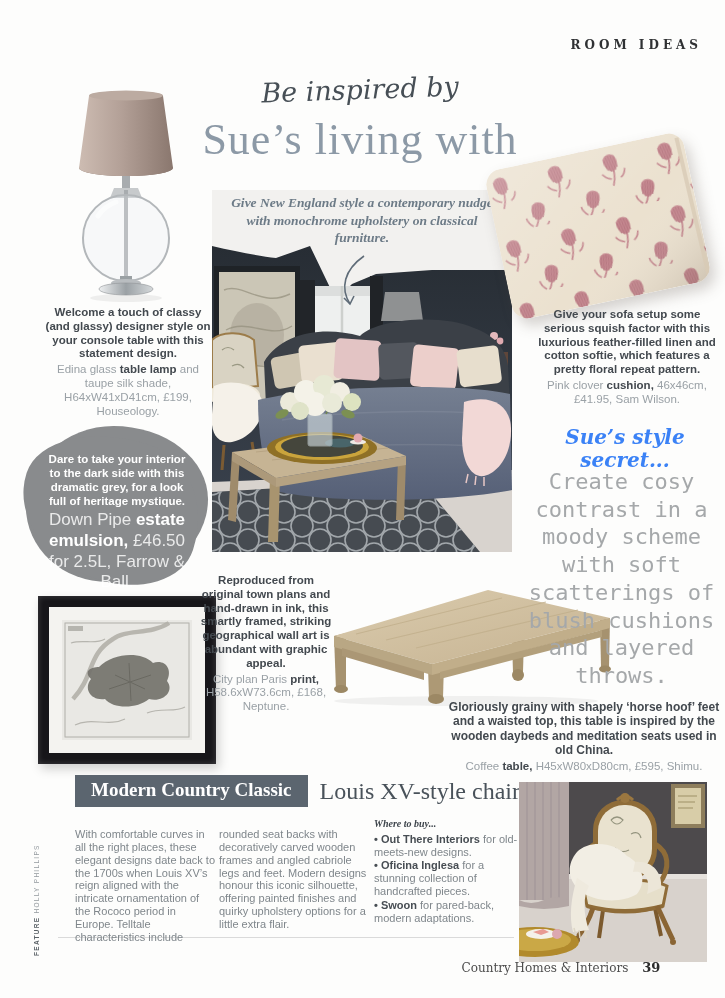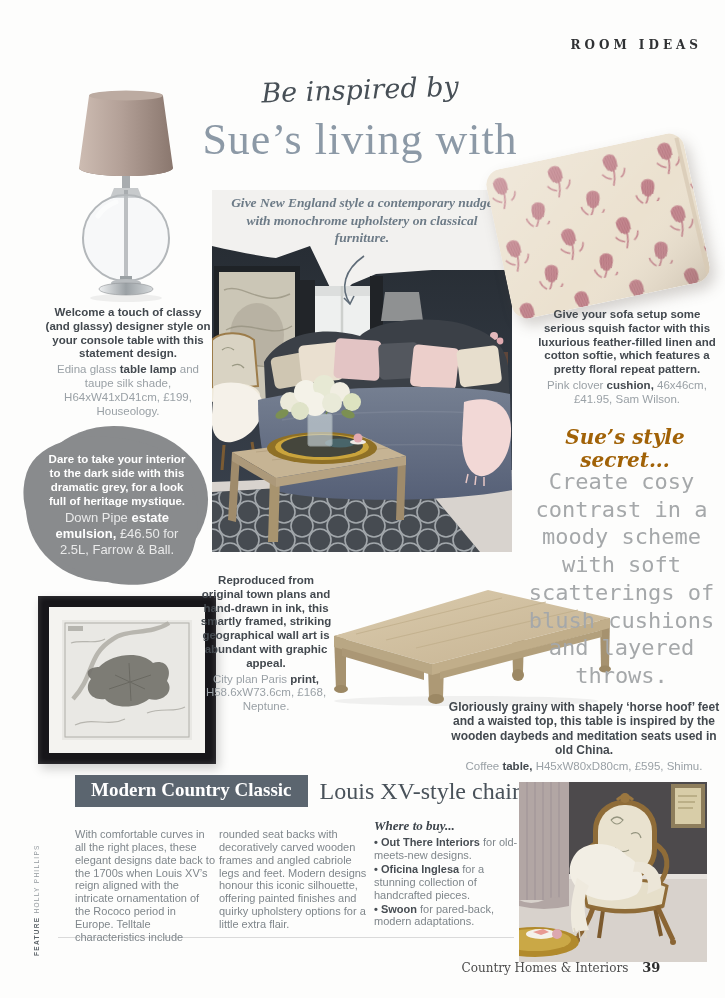--- a/index.html
+++ b/index.html
@@ -27,38 +27,38 @@
   .table-copy .intro{font-size:12px;}
 
   
   .paint-blob{left:26px;top:426px;width:182px;height:156px;}
   .blob-bg{position:absolute;left:0;top:0;width:100%;height:100%;background:#898b8d;
     border-radius:48% 52% 55% 45% / 52% 47% 53% 48%;}
   .blob-bg:before{content:"";position:absolute;left:-6px;top:10px;width:100%;height:92%;background:#898b8d;
     border-radius:60% 40% 45% 55% / 45% 60% 40% 55%;transform:rotate(18deg);}
   .paint-blob .copy-in{position:absolute;left:16px;top:26px;width:150px;text-align:center;}
   .paint-blob .intro{font-size:11.5px;line-height:1.22;font-weight:700;color:#ffffff;margin:0;}
-  .paint-blob .detail{font-size:13px;line-height:1.22;color:rgba(255,255,255,.82);margin:2px 0 0 0;}
+  .paint-blob .detail{font-size:17px;line-height:1.22;color:rgba(255,255,255,.82);margin:2px 0 0 0;}
   .paint-blob .detail b{color:#ffffff;}
 
   
   .room-photo{left:212px;top:190px;width:300px;height:362px;background:#f2f1ef;}
   .room-caption{position:absolute;left:16px;top:4px;width:268px;text-align:center;
     font-family:"Liberation Serif",serif;font-style:italic;font-weight:700;
     font-size:13.5px;line-height:1.3;color:#6d7b87;}
   .caption-arrow{position:absolute;left:118px;top:64px;}
 
   
   .cushion-img{left:497px;top:150px;width:202px;height:152px;transform:rotate(-12deg);
     border-radius:16px;overflow:hidden;box-shadow:4px 8px 14px rgba(90,80,70,.25);}
 
   
   .secret-head{left:528px;top:426px;width:194px;text-align:center;
     font-family:"DejaVu Serif",serif;font-style:italic;font-weight:700;font-size:20px;
-    line-height:1.15;color:#a16207;}
+    line-height:1.15;color:#3b82f6;}
   .secret-body{left:518px;top:468px;width:207px;text-align:center;z-index:5;
     font-family:"DejaVu Sans Mono",monospace;font-size:22px;line-height:1.26;color:#a5a8aa;}
 
   
   .print-frame{left:38px;top:596px;width:178px;height:168px;background:#17161a;
     box-shadow:inset 0 0 6px rgba(255,255,255,.18), 3px 5px 10px rgba(0,0,0,.18);}
   .print-mat{position:absolute;left:11px;top:11px;right:11px;bottom:11px;background:#f4f3f0;}
   .print-art{position:absolute;left:13px;top:13px;}
 
   
@@ -70,21 +70,21 @@
   .feature-badge{display:inline-block;background:#5b656f;color:#ffffff;
     font-family:"Liberation Serif",serif;font-weight:700;font-size:19px;padding:4px 16px 6px;}
   .feature-title{display:inline-block;margin-left:12px;vertical-align:middle;
     font-family:"Liberation Serif",serif;font-size:24px;color:#49525a;}
   .feature-col{top:828px;font-size:11px;line-height:1.17;color:#7f868b;}
   .feature-col b{color:#474d53;}
   .col1{left:75px;width:142px;}
   .col2{left:219px;width:154px;}
   .col3{left:374px;top:818px;width:148px;}
   .where-head{font-family:"Liberation Serif",serif;font-style:italic;font-weight:700;
-    font-size:13px;color:#3d444b;margin:0 0 3px 0;}
+    font-size:10px;color:#3d444b;margin:0 0 3px 0;}
   .where-item{margin:0 0 1px 0;}
   .bullet{color:#474d53;font-weight:700;}
 
   
   .chair-photo{left:519px;top:782px;width:188px;height:180px;overflow:hidden;}
 
   
   .byline{left:33px;top:956px;transform:rotate(-90deg);transform-origin:0 0;white-space:nowrap;
     font-size:6.5px;letter-spacing:1.3px;color:#949a9f;}
   .byline b{color:#5a6166;}

